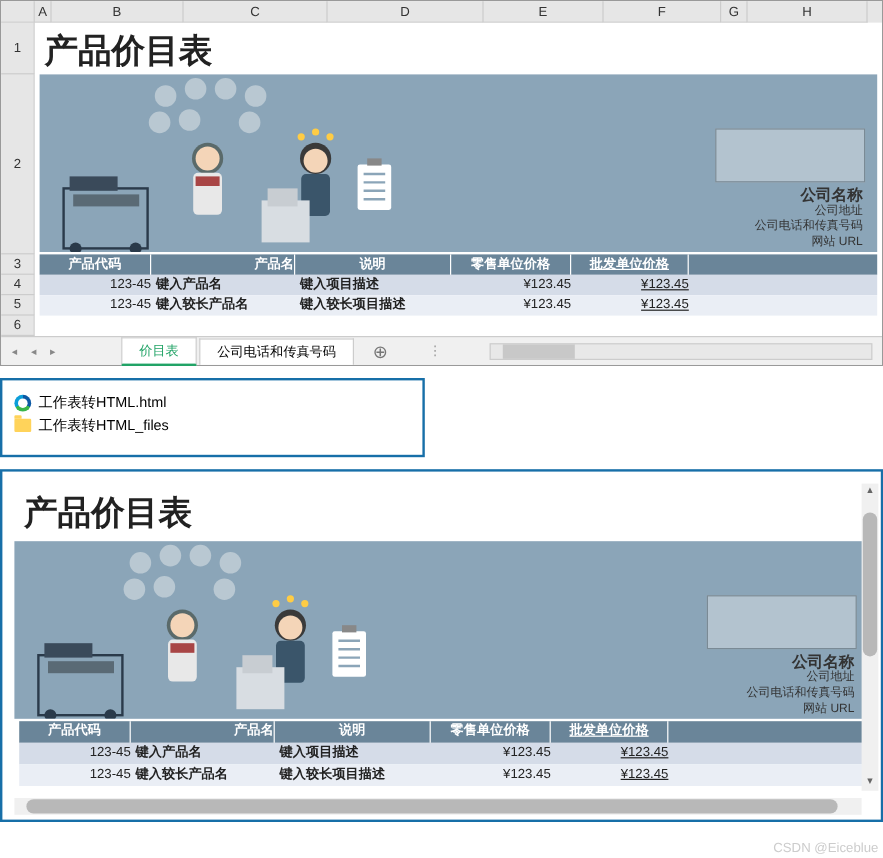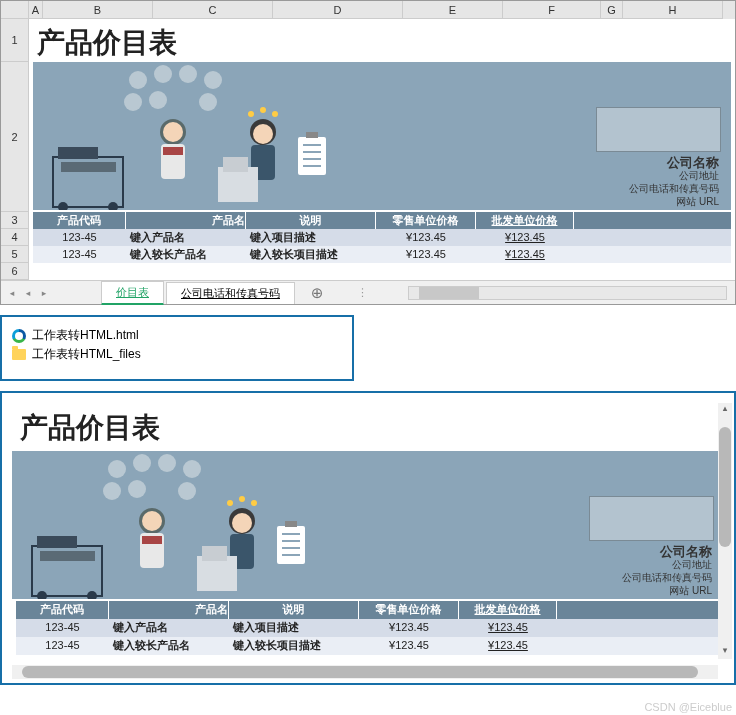--- a/index.html
+++ b/index.html
@@ -26,27 +26,27 @@
 .company-text { position: absolute; right: 12px; top: 94px; text-align: right; font-size: 10px; color: #333; line-height: 13px; }
 .company-name { font-weight: bold; font-size: 13px; }
 
 .data-table { margin: 0 4px; }
 .thead { display: flex; background: #6a8599; color: #fff; font-size: 11px; font-weight: bold; height: 17px; line-height: 17px; }
 .th { text-align: center; border-right: 1px solid #fff; }
 .tc1 { width: 93px; } .tc2 { width: 120px; text-align: right; } .tc3 { width: 130px; } .tc4 { width: 100px; } .tc5 { width: 98px; text-decoration: underline; }
 .trow { display: flex; font-size: 11px; height: 17px; line-height: 17px; }
 .trow:nth-child(even) { background: #d5dce8; }
 .trow:nth-child(odd) { background: #eaeef5; }
-.td { text-align: center; color: #222; }
+.td { text-align: right; color: #222; }
 .td.left { text-align: left; padding-left: 4px; font-weight: bold; }
 
 .sheet-tabs { display: flex; align-items: center; height: 24px; border-top: 1px solid #ccc; font-size: 11px; background: #f0f0f0; }
 .tab-nav { width: 100px; display: flex; gap: 2px; padding-left: 4px; }
 .tab-btn { width: 14px; height: 14px; color: #888; text-align: center; font-size: 9px; line-height: 14px; }
-.tab { padding: 3px 14px; background: #fff; border: 1px solid #ccc; border-bottom: none; margin-right: 2px; text-decoration: underline; }
+.tab { padding: 3px 14px; background: #fff; border: 1px solid #ccc; border-bottom: none; margin-right: 2px; }
 .tab.active { border-bottom: 2px solid #21a366; color: #21a366; }
 .tab-add { width: 20px; text-align: center; color: #777; font-size: 15px; margin-left: 10px; }
 .hscroll-mini { flex: 1; margin: 0 8px 0 40px; height: 14px; background: #e8e8e8; position: relative; border: 1px solid #ccc; }
 .hscroll-mini .thumb { position: absolute; left: 10px; width: 60px; top: 0; bottom: 0; background: #c8c8c8; }
 
 
 .file-panel { border: 2px solid #176fa8; margin-top: 10px; padding: 8px 10px 14px 10px; width: 354px; font-size: 12px; }
 .file-item { display: flex; align-items: center; gap: 6px; margin: 2px 0; }
 .folder-icon { width: 14px; height: 11px; background: #ffd35a; border-radius: 1px; position: relative; }
 .folder-icon::before { content: ''; position: absolute; top: -3px; left: 0; width: 6px; height: 3px; background: #ffd35a; border-radius: 1px 1px 0 0; }

